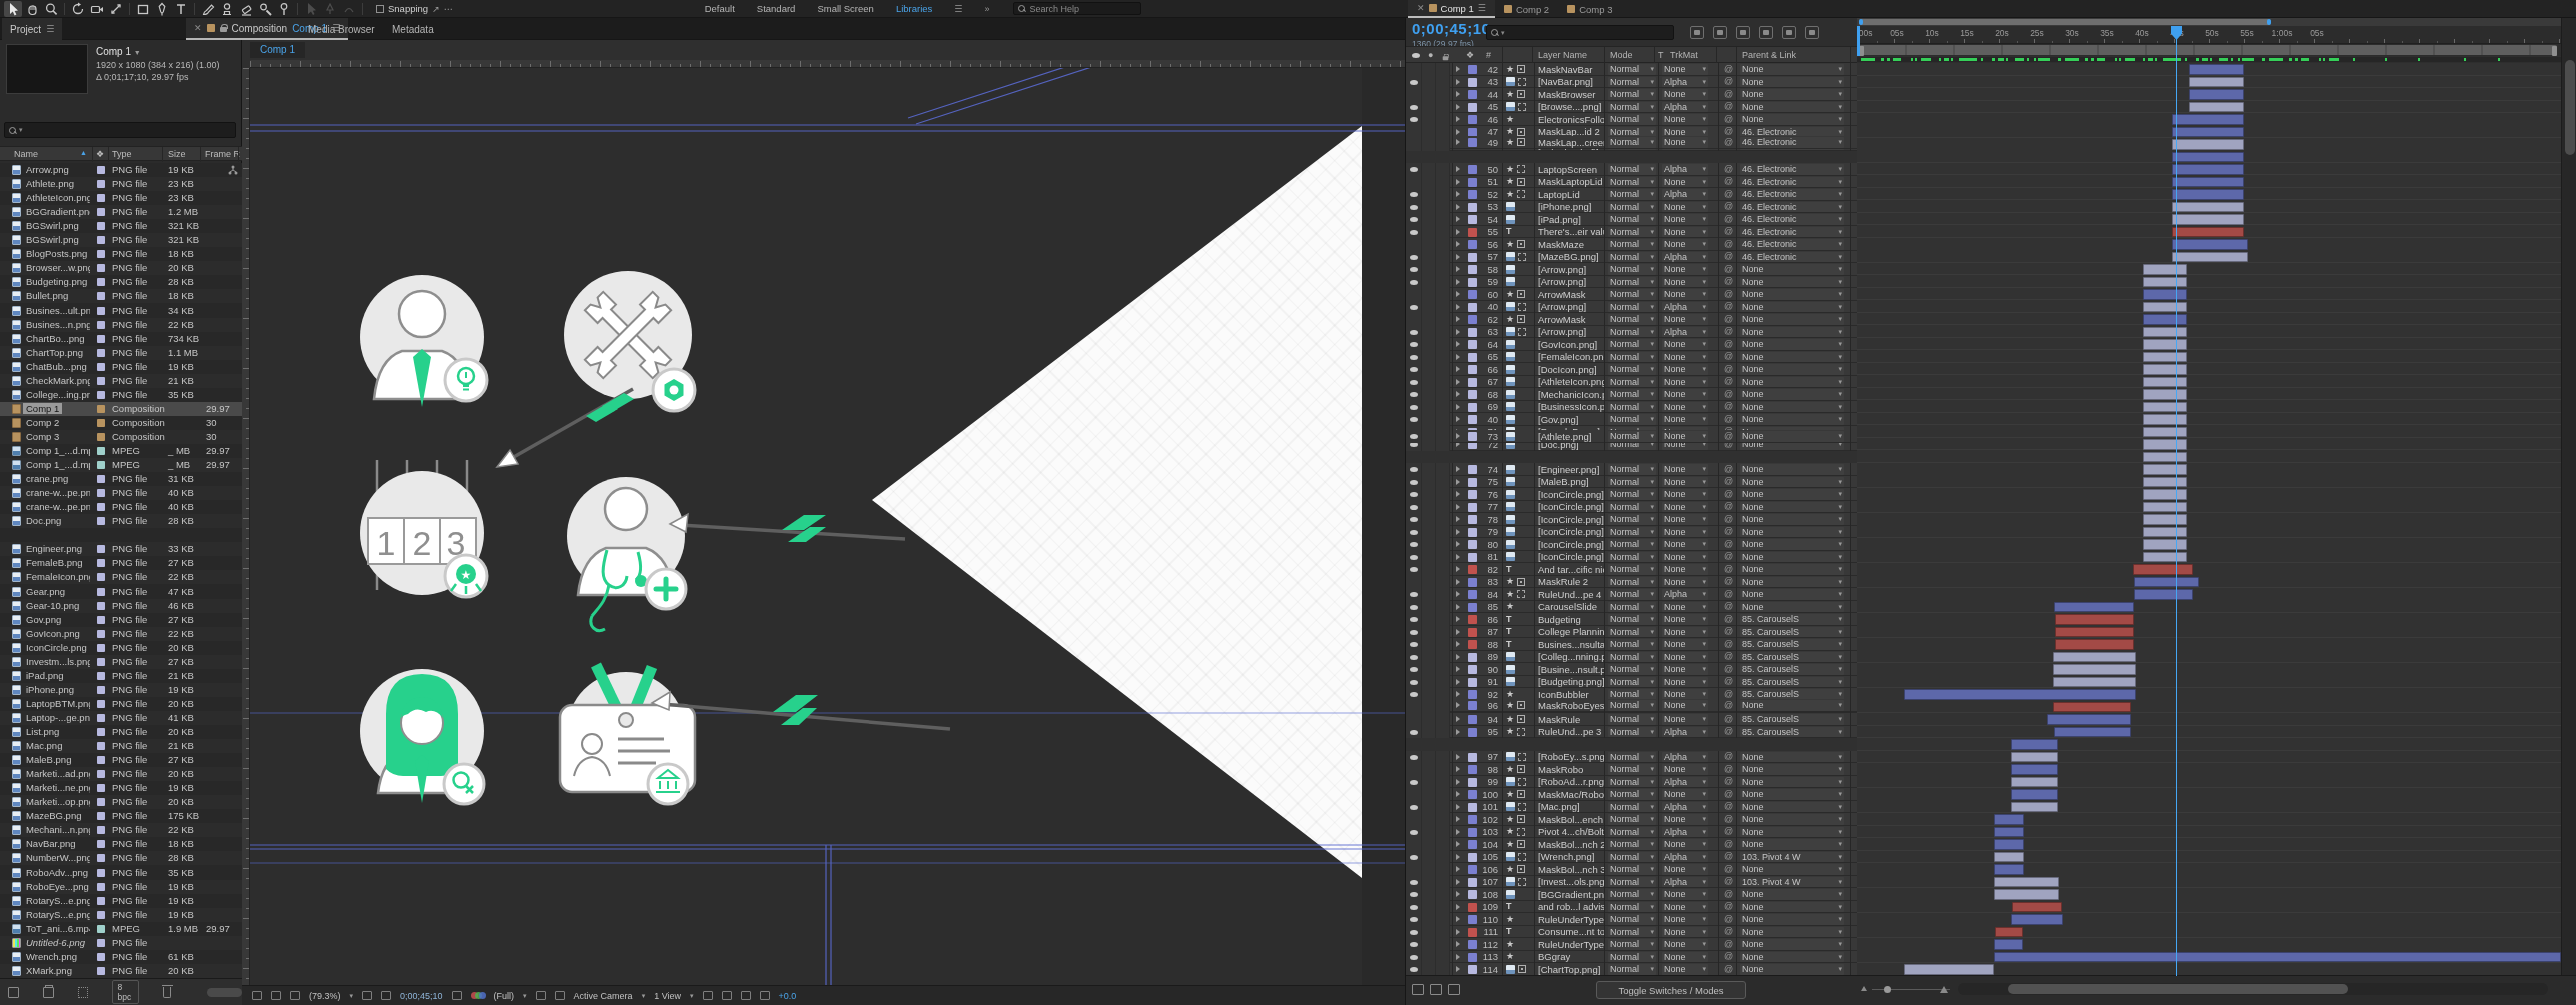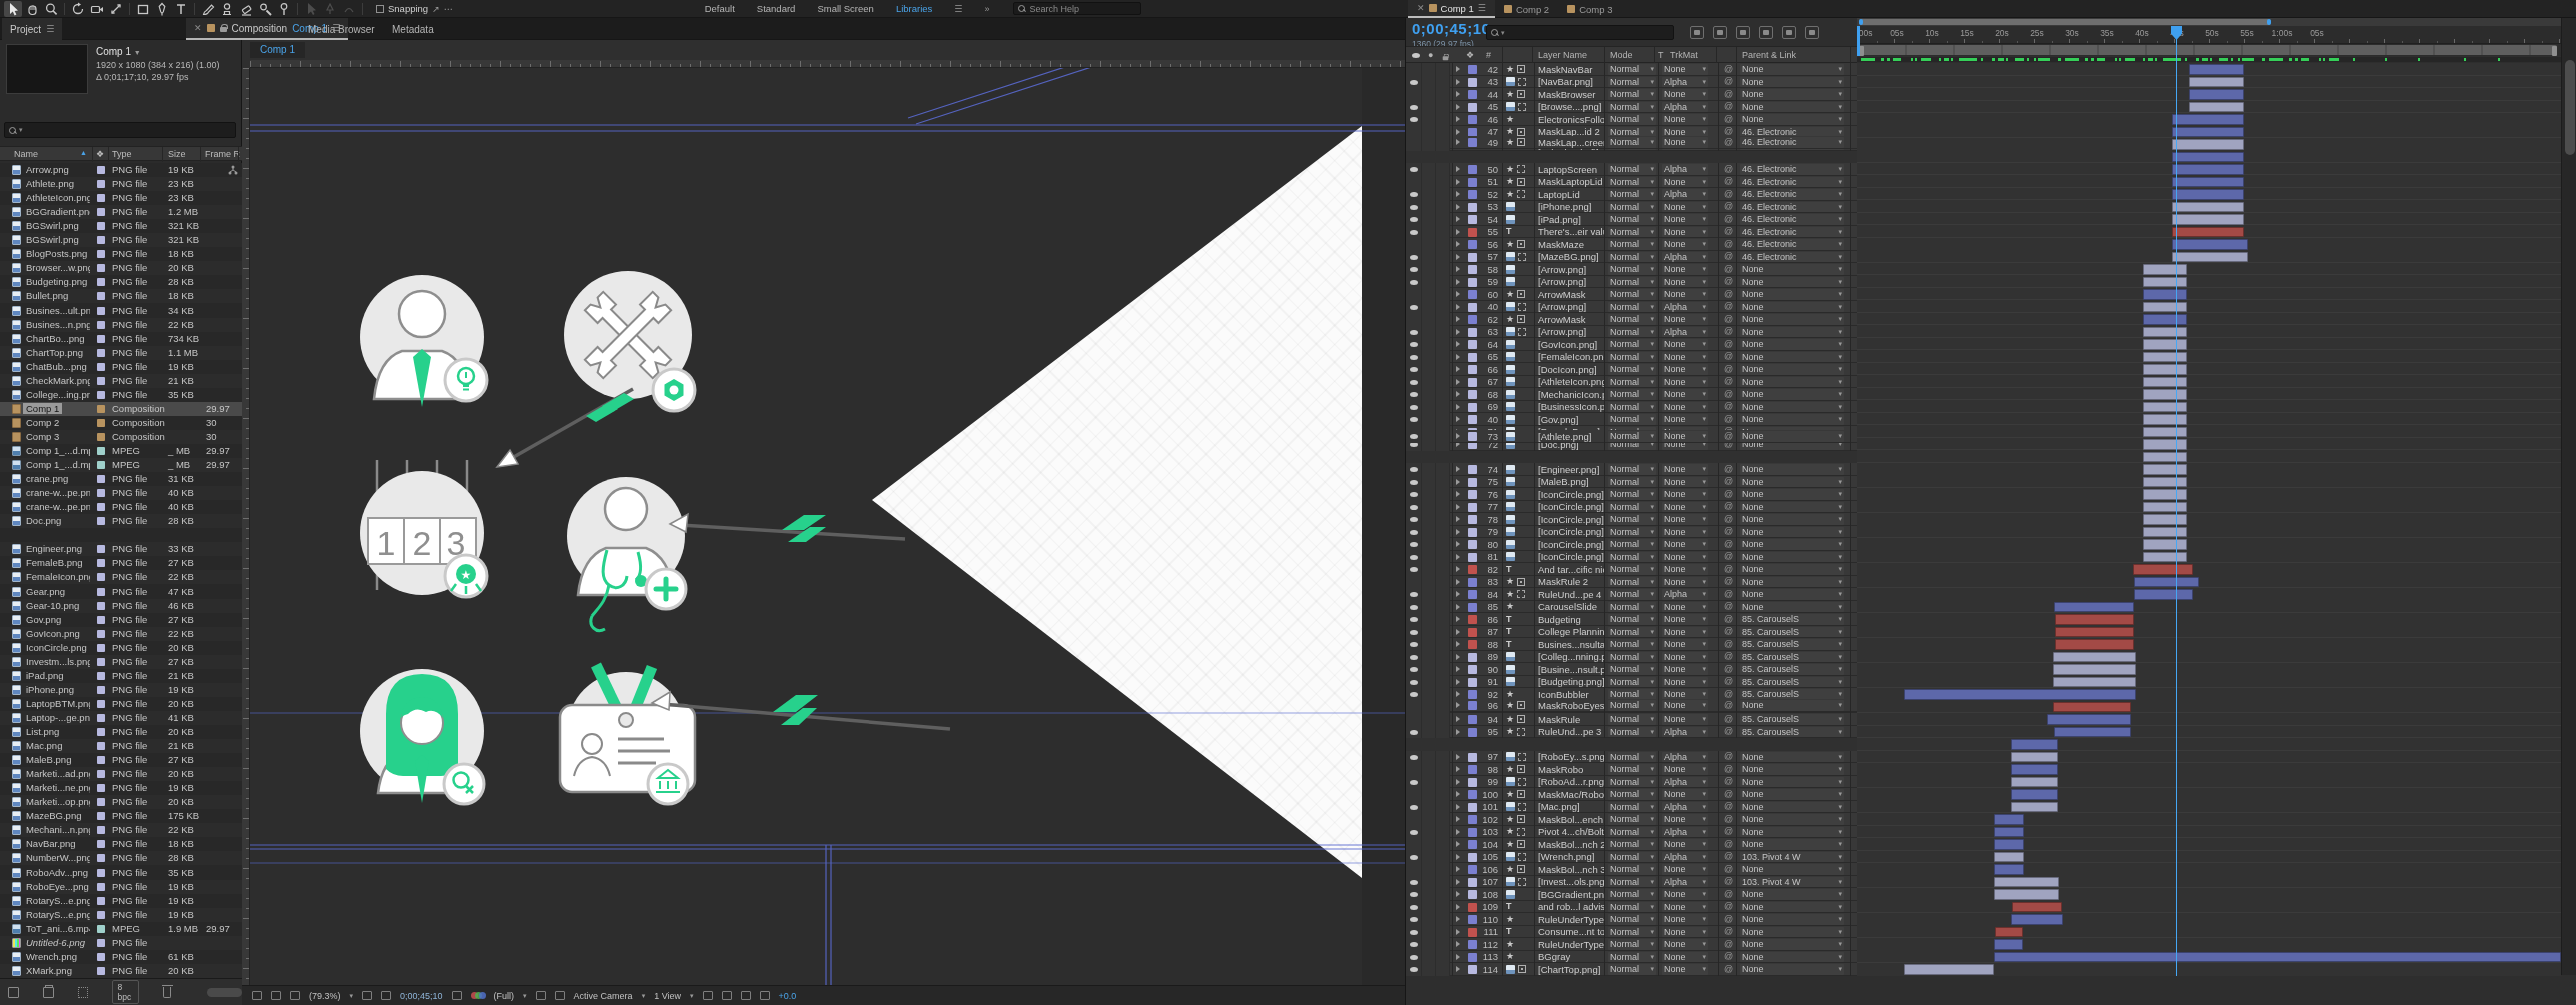--- a/index.html
+++ b/index.html
@@ -3915,14 +3915,27 @@
         <div class="bar b" style="left: 137px; width: 29px; top: 876px;"></div>
         <div class="bar b" style="left: 137px; width: 567px; top: 888.5px;"></div>
         <div class="bar l" style="left: 47px; width: 90px; top: 901px;"></div>
       </div>
     <div id="playhead" style="left: 770px;"></div>
 
     <div id="vscroll">
         <div id="vthumb"></div>
       </div>
 
+    <div id="tl-bottom">
+      <span class="tlbot-ic" style="left:6px"></span>
+      <span class="tlbot-ic" style="left:24px"></span>
+      <span class="tlbot-ic" style="left:42px"></span>
+      <div id="toggle-btn">Toggle Switches / Modes</div>
+      <span class="mtn" style="left:455px;border-bottom-width:5px;border-left-width:3px;border-right-width:3px"></span>
+      <span class="zoomtrack"></span>
+      <span class="zoomknob"></span>
+      <span class="mtn" style="left:534px"></span>
+      <div id="hscroll">
+          <div id="hthumb"></div>
+        </div>
+    </div>
   </div>
 </div>
 
 </body></html>

